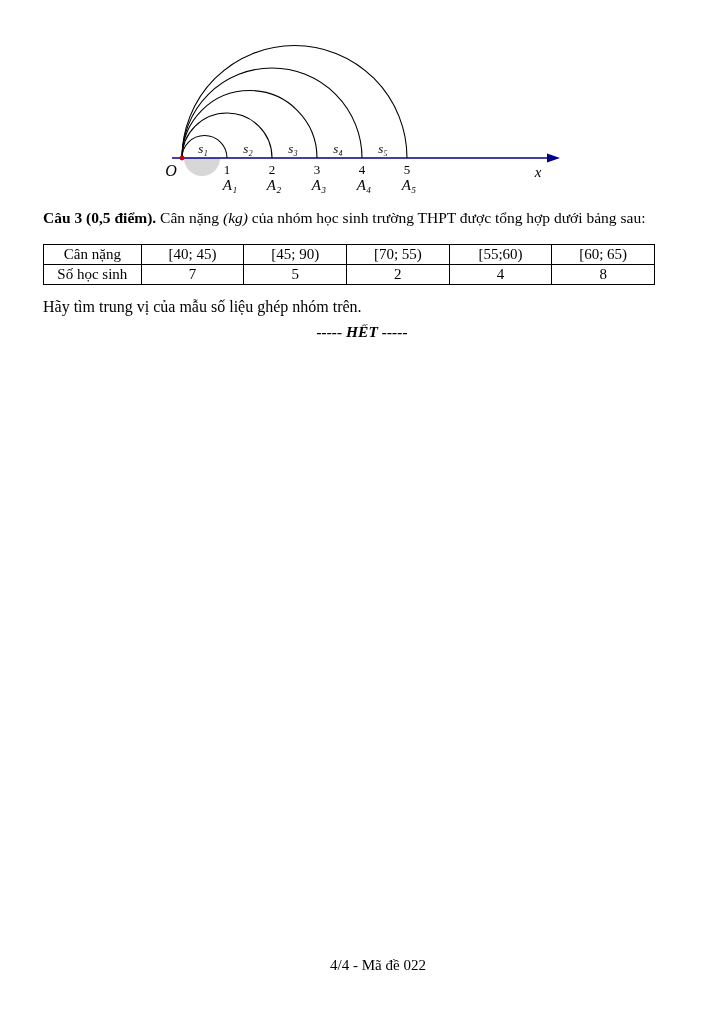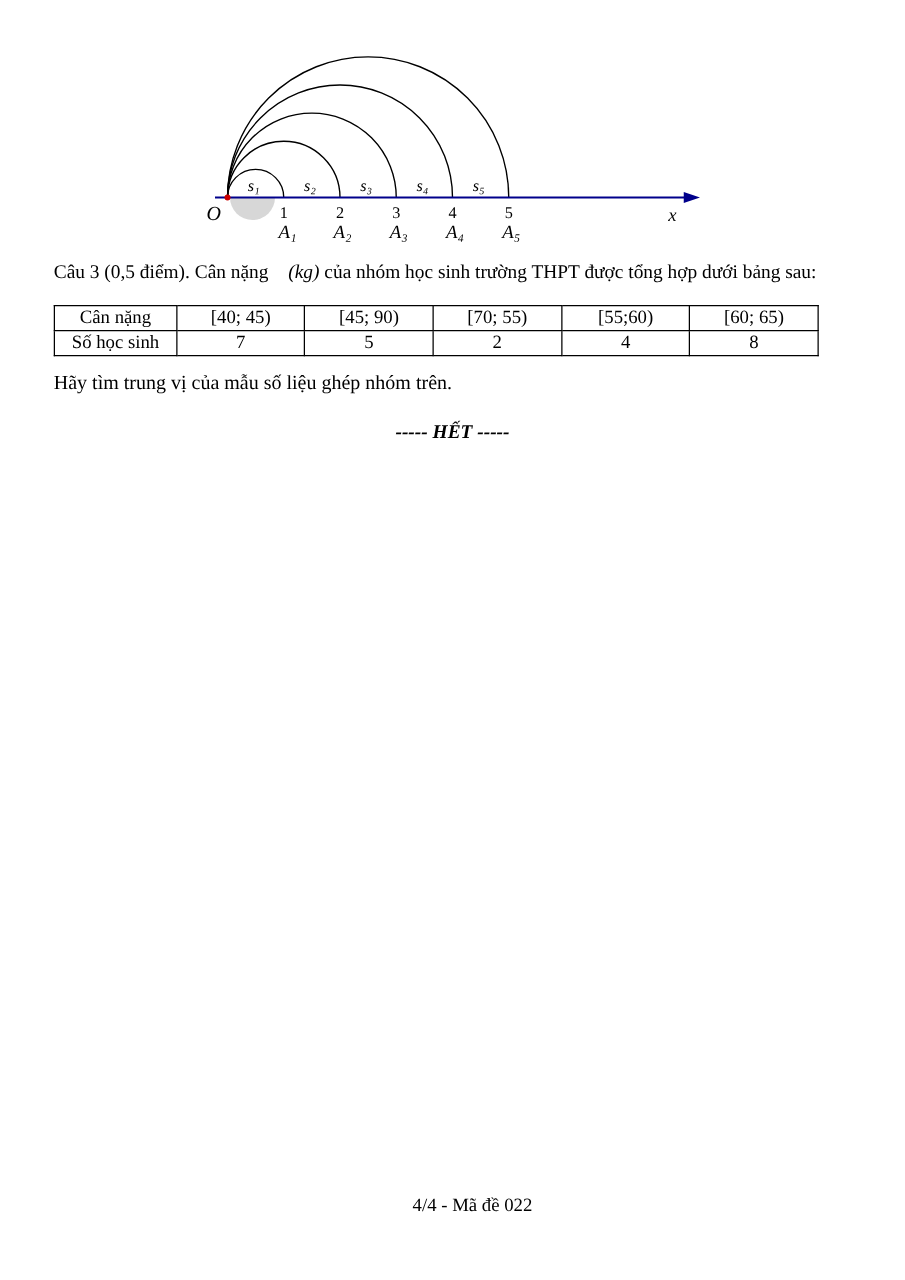--- a/index.html
+++ b/index.html
@@ -22,42 +22,42 @@
   .svg-text {
     font-family: "Liberation Serif", serif;
     fill: #000000;
   }
   .italic { font-style: italic; }
   .question {
     margin: 12px 38px 0 43px;
     font-size: 15.5px;
     line-height: 1.35;
   }
-  .question .q-label { font-weight: normal; margin-top: 16px; }
-  .unit { font-style: italic; margin-left: 12px; }
+  .question .q-label { font-weight: bold; margin-top: 16px; }
+  .unit { font-style: italic; }
   .freq-table {
     border-collapse: collapse;
     margin: 15px 43px 0 43px;
     width: 612px;
     table-layout: fixed;
     font-size: 15px;
   }
   .freq-table td {
     border: 1px solid #000000;
     text-align: center;
     padding: 1px 4px;
     height: 20px;
   }
   .freq-table td.rowhead { width: 16%; }
   .instruction {
     margin: 13px 43px 0 43px;
     font-size: 16px;
   }
   .end-marker {
-    margin-top: 21px;
+    margin-top: 7px;
     text-align: center;
     font-weight: bold;
     font-style: italic;
     font-size: 15.5px;
   }
   .footer {
     position: absolute;
     top: 957px;
     left: 16px;
     width: 100%;

